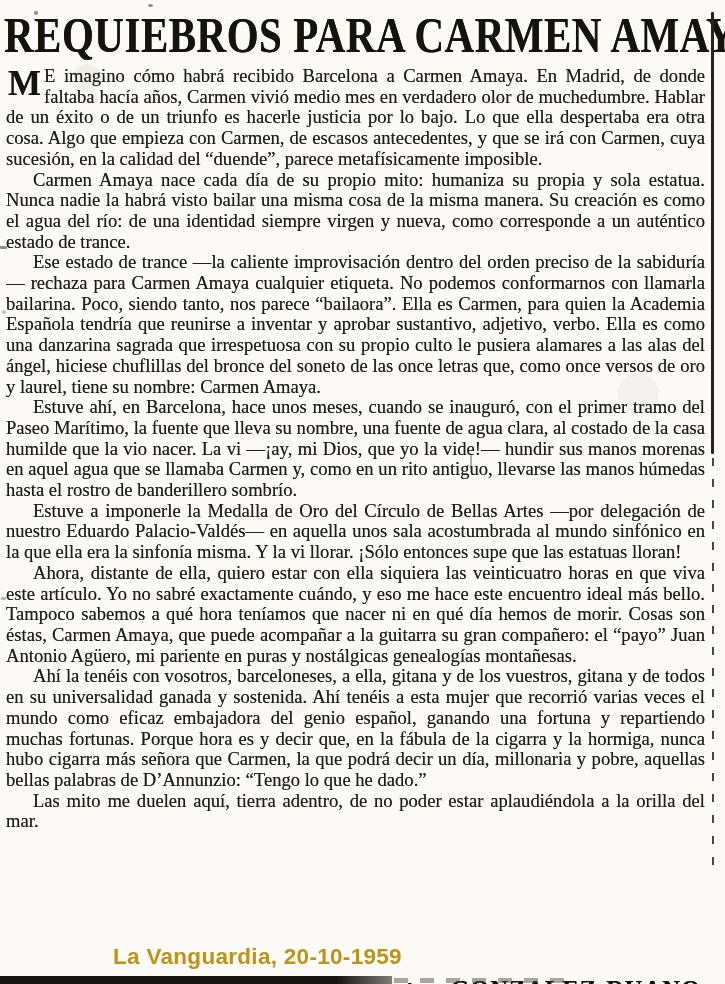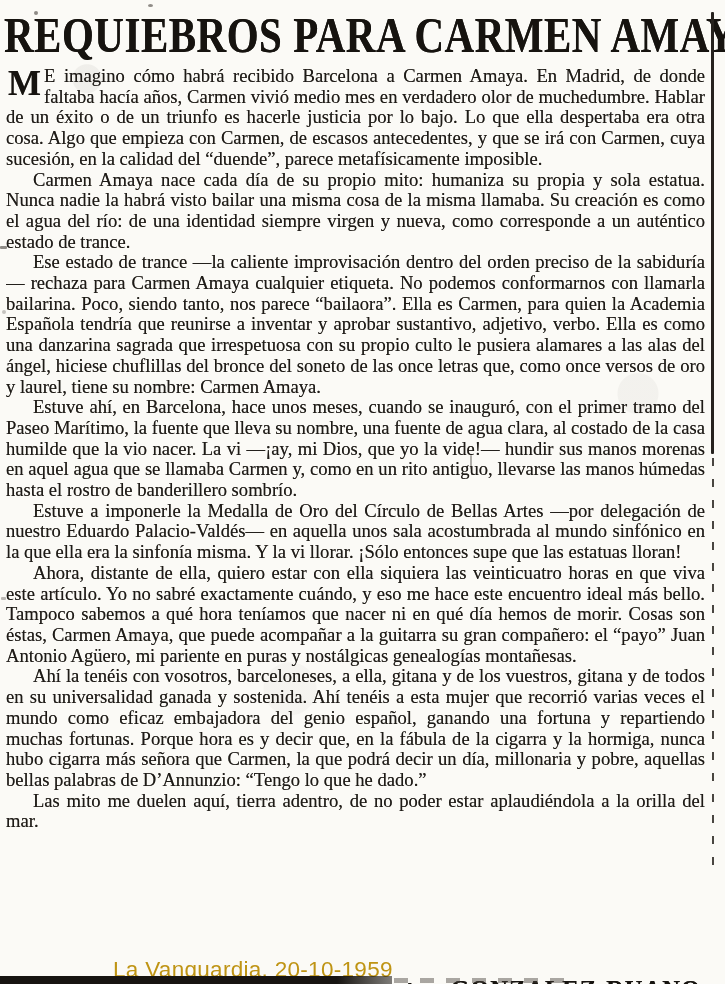--- a/index.html
+++ b/index.html
@@ -34,23 +34,22 @@
   }
   .para{margin:0; text-indent:27px;}
   .para.lead{text-indent:0;}
   .dropcap{
     float:left; font-weight:bold; font-size:35px; line-height:36px;
     padding:0 3px 0 2px; color:var(--title_ink);
   }
   .footer-credit{
     position:absolute; left:113px; top:944px;
     font-family:"Liberation Sans","DejaVu Sans",sans-serif;
-    font-weight:normal; font-size:22.5px; letter-spacing:.3px;
+    font-weight:bold; font-size:22.5px; letter-spacing:.3px;
     color:var(--credit_gold);
-    margin-top:13px;
   }
   .byline{
     position:absolute; right:24px; top:936px;
     display:flex; align-items:baseline; gap:11px;
     font-weight:bold; color:var(--title_ink);
     text-shadow:0 0 .6px rgba(10,8,5,.9);
   }
   .byline-first{font-size:20px;}
   .byline-last{font-size:24.5px; letter-spacing:1px;margin-top:40px;}
   .rule-right-solid{
@@ -81,21 +80,21 @@
 </style>
 </head>
 <body>
 
 <div class="page">
 
   <h1 class="headline">REQUIEBROS PARA CARMEN AMAYA</h1>
 
   <div class="article">
     <p class="para lead"><span class="dropcap">M</span><span>E imagino cómo habrá recibido Barcelona a Carmen Amaya. En Madrid, de donde faltaba hacía años, Carmen vivió medio mes en verdadero olor de muchedumbre. Hablar de un éxito o de un triunfo es hacerle justicia por lo bajo. Lo que ella despertaba era otra cosa. Algo que empieza con Carmen, de escasos antecedentes, y que se irá con Carmen, cuya sucesión, en la calidad del “duende”, parece metafísicamente imposible.</span></p>
-    <p class="para">Carmen Amaya nace cada día de su propio mito: humaniza su propia y sola estatua. Nunca nadie la habrá visto bailar una misma cosa de la misma llamaba. Su creación es como el agua del río: de una identidad siempre virgen y nueva, como corresponde a un auténtico estado de trance.</p>
+    <p class="para">Carmen Amaya nace cada día de su propio mito: humaniza su propia y sola estatua. Nunca nadie la habrá visto bailar una misma cosa de la misma manera. Su creación es como el agua del río: de una identidad siempre virgen y nueva, como corresponde a un auténtico estado de trance.</p>
     <p class="para">Ese estado de trance —la caliente improvisación dentro del orden preciso de la sabiduría— rechaza para Carmen Amaya cualquier etiqueta. No podemos conformarnos con llamarla bailarina. Poco, siendo tanto, nos parece “bailaora”. Ella es Carmen, para quien la Academia Española tendría que reunirse a inventar y aprobar sustantivo, adjetivo, verbo. Ella es como una danzarina sagrada que irrespetuosa con su propio culto le pusiera alamares a las alas del ángel, hiciese chuflillas del bronce del soneto de las once letras que, como once versos de oro y laurel, tiene su nombre: Carmen Amaya.</p>
     <p class="para">Estuve ahí, en Barcelona, hace unos meses, cuando se inauguró, con el primer tramo del Paseo Marítimo, la fuente que lleva su nombre, una fuente de agua clara, al costado de la casa humilde que la vio nacer. La vi —¡ay, mi Dios, que yo la vide!— hundir sus manos morenas en aquel agua que se llamaba Carmen y, como en un rito antiguo, llevarse las manos húmedas hasta el rostro de banderillero sombrío.</p>
     <p class="para">Estuve a imponerle la Medalla de Oro del Círculo de Bellas Artes —por delegación de nuestro Eduardo Palacio-Valdés— en aquella unos sala acostumbrada al mundo sinfónico en la que ella era la sinfonía misma. Y la vi llorar. ¡Sólo entonces supe que las estatuas lloran!</p>
     <p class="para">Ahora, distante de ella, quiero estar con ella siquiera las veinticuatro horas en que viva este artículo. Yo no sabré exactamente cuándo, y eso me hace este encuentro ideal más bello. Tampoco sabemos a qué hora teníamos que nacer ni en qué día hemos de morir. Cosas son éstas, Carmen Amaya, que puede acompañar a la guitarra su gran compañero: el “payo” Juan Antonio Agüero, mi pariente en puras y nostálgicas genealogías montañesas.</p>
     <p class="para">Ahí la tenéis con vosotros, barceloneses, a ella, gitana y de los vuestros, gitana y de todos en su universalidad ganada y sostenida. Ahí tenéis a esta mujer que recorrió varias veces el mundo como eficaz embajadora del genio español, ganando una fortuna y repartiendo muchas fortunas. Porque hora es y decir que, en la fábula de la cigarra y la hormiga, nunca hubo cigarra más señora que Carmen, la que podrá decir un día, millonaria y pobre, aquellas bellas palabras de D’Annunzio: “Tengo lo que he dado.”</p>
     <p class="para">Las mito me duelen aquí, tierra adentro, de no poder estar aplaudiéndola a la orilla del mar.</p>
   </div>
 
   <div class="footer-credit">La Vanguardia, 20-10-1959</div>
 

